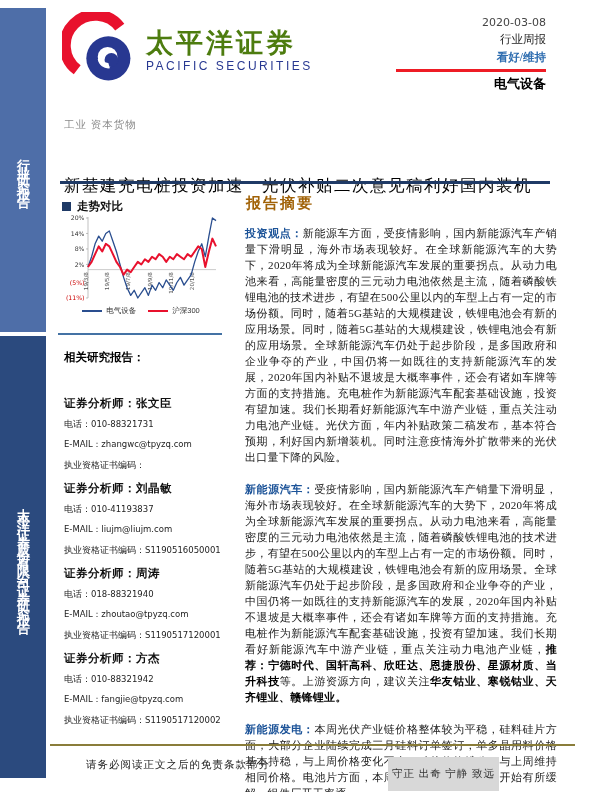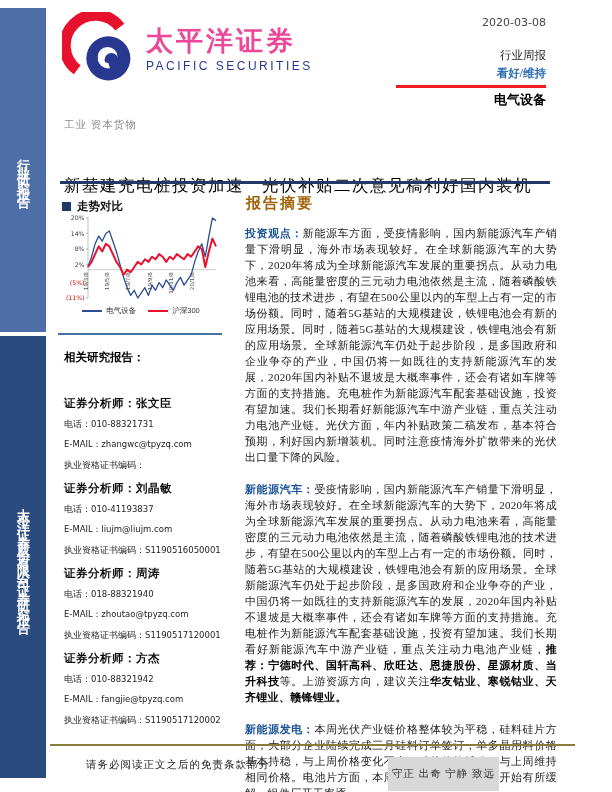--- a/index.html
+++ b/index.html
@@ -7,27 +7,27 @@
         font-family:"Liberation Serif","DejaVu Serif",serif;color:#111;}
   
   .side-band{position:absolute;left:0;width:46px;display:flex;align-items:center;justify-content:center;}
   #side-top{top:8px;height:324px;background:#4e6ea8;}
   #side-bottom{top:336px;height:442px;background:#2b4a7e;}
   .side-label{writing-mode:vertical-rl;text-orientation:upright;color:#fff;
               font-size:13px;letter-spacing:7px;font-weight:bold;}
   
   #brand{position:absolute;left:62px;top:12px;display:flex;align-items:center;}
   #brand-text{margin-left:8px;}
-  #brand-cn{font-family:Liberation Mono, monospace;font-weight:bold;
-            font-size:27px;color:#ec4899;letter-spacing:3px;line-height:30px;}
+  #brand-cn{font-family:Liberation Serif, serif;font-weight:bold;
+            font-size:27px;color:#4d7c0f;letter-spacing:3px;line-height:30px;}
   #brand-en{font-family:Liberation Sans, sans-serif;font-size:12px;
             color:#283891;letter-spacing:2.5px;margin-top:1px;}
   #head-meta{position:absolute;right:66px;top:16px;text-align:right;}
   #meta-date{font-family:"DejaVu Sans",sans-serif;font-size:11px;color:#444;}
-  #meta-type{font-size:11.5px;color:#222;margin-top:19px;}
+  #meta-type{font-size:11.5px;color:#222;margin-top:3px;}
   #meta-rating{font-size:11.5px;font-weight:bold;color:#2e6db0;margin-top:3px;}
   #rating-rule{width:150px;height:3px;background:#ee1c25;margin:4px 0 3px auto;}
   #meta-industry{font-family:"Liberation Sans","DejaVu Sans",sans-serif;font-size:13px;font-weight:bold;color:#000;}
   #breadcrumb{position:absolute;left:64px;top:118px;font-size:10.5px;color:#8a8a8a;letter-spacing:1px;}
   #title{position:absolute;left:64px;top:146px;width:486px;font-size:16.5px;
          letter-spacing:1.5px;color:#000;margin-top:29px;}
   #title-rule{position:absolute;left:60px;top:181px;width:490px;height:3px;background:#1f3a66;}
   
   #trend-head{position:absolute;left:62px;top:199px;display:flex;align-items:center;}
   #trend-bullet{width:9px;height:9px;background:#1f3a66;margin-right:6px;}

